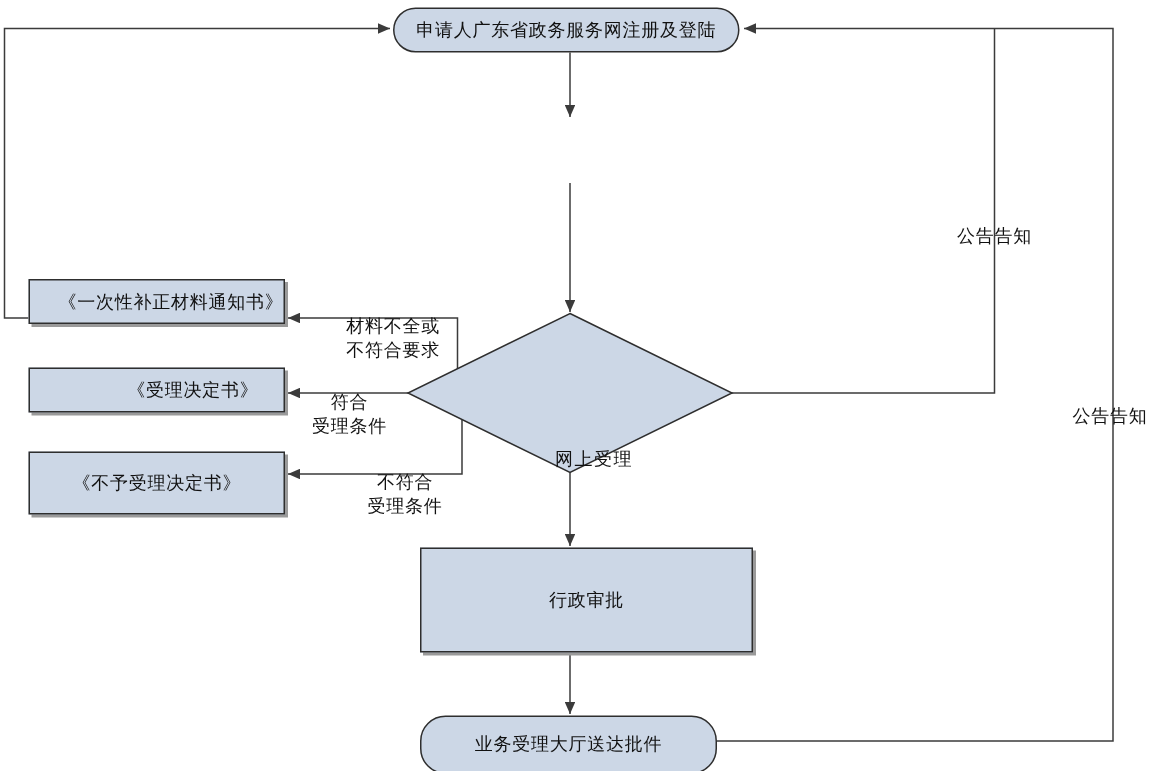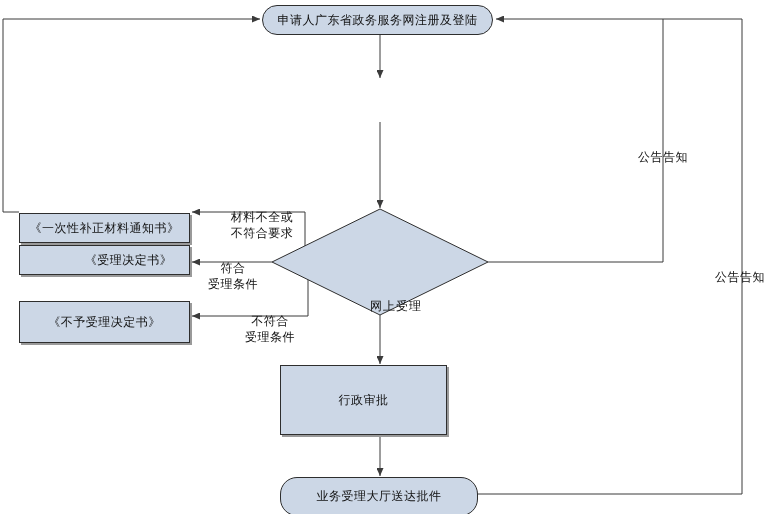--- a/index.html
+++ b/index.html
@@ -47,24 +47,24 @@
     display: flex;
     align-items: center;
     justify-content: center;
     text-align: center;
     letter-spacing: 0.5px;
     line-height: 1.25;
   }
   .node.rect { box-shadow: 2px 2px 0 var(--shadow-color); }
   .node.stadium-top    { left: 262px; top: 5px;   width: 231px; height: 30px; border-radius: 15px; }
   .node.rect-form      { left: 270px; top: 79px;  width: 218px; height: 43px; }
-  .node.rect-notice1   { left: 19px;  top: 213px; width: 171px; height: 30px; }
+  .node.rect-notice1   { left: 19px;  top: 186px; width: 171px; height: 30px; justify-content: flex-end; }
   .node.rect-notice2   { left: 19px;  top: 245px; width: 171px; height: 30px; padding-left: 48px; }
   .node.rect-notice3   { left: 19px;  top: 301px; width: 171px; height: 42px; }
-  .node.rect-approval  { left: 280px; top: 365px; width: 167px; height: 70px; }
+  .node.rect-approval  { left: 280px; top: 365px; width: 222px; height: 70px; }
   .node.stadium-bottom { left: 280px; top: 477px; width: 198px; height: 39px; border-radius: 17px; }
   .diamond-label {
     position: absolute;
     left: 288px; top: 209px;
     width: 216px; height: 106px;
     display: flex;
     align-items: flex-end;
     justify-content: center;
     letter-spacing: 1px;
   }

